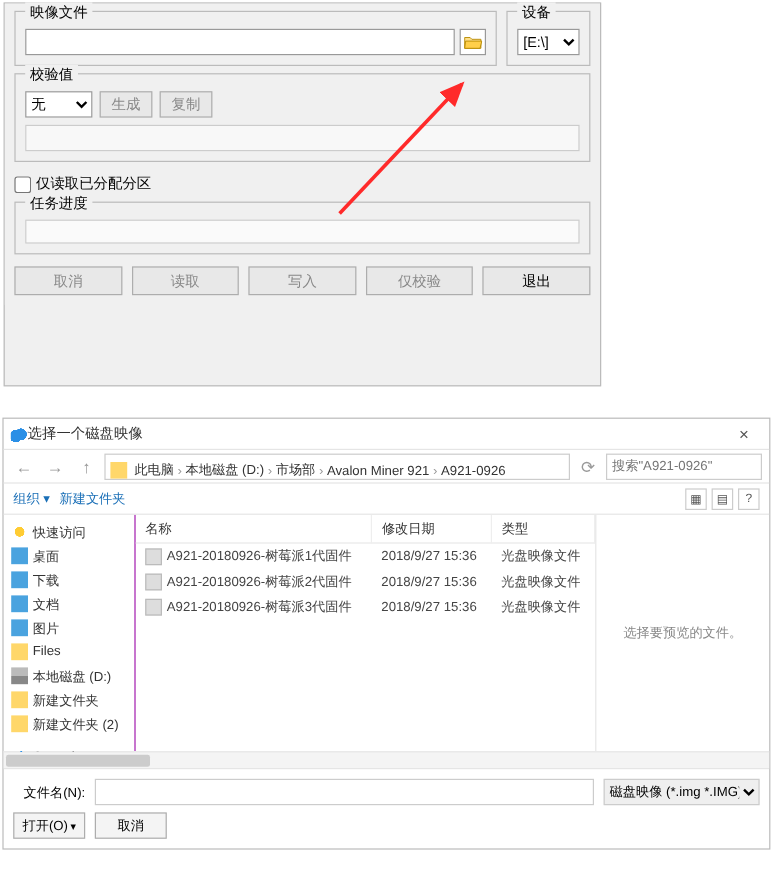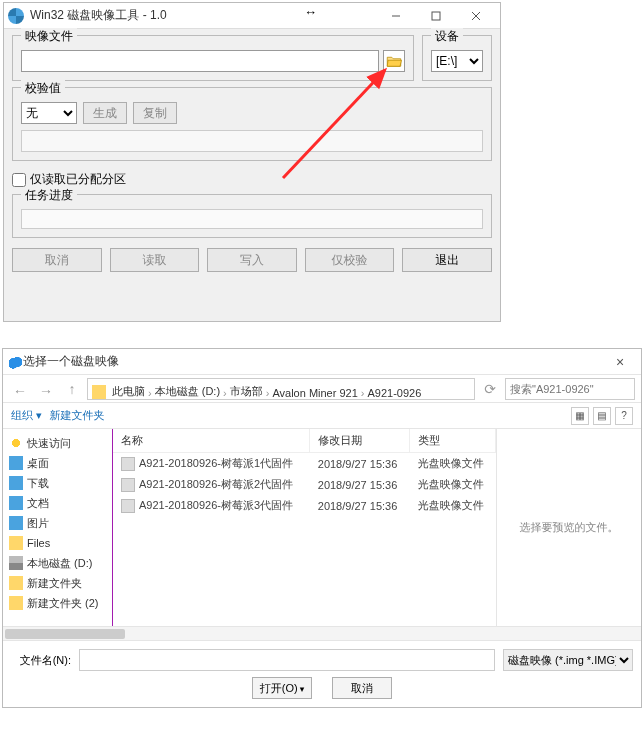--- a/index.html
+++ b/index.html
@@ -89,50 +89,29 @@
 .preview2 { width: 145px; border-left: 1px solid #e5e5e5; display:flex; align-items:center; justify-content:center; color:#888; font-size:11px; }
 
 .scroll2 { height: 14px; background:#f4f4f4; border-top:1px solid #e5e5e5; position:relative;}
 .scroll2::before { content:''; position:absolute; left:2px; top:2px; width:120px; height:10px; background:#ccc; border-radius:2px;}
 
 .bottom2 { border-top: 1px solid #e5e5e5; padding: 8px; display:flex; flex-direction: column; gap: 6px; }
 .bottom2 .r { display:flex; align-items:center; gap: 8px; }
 .bottom2 label { font-size:11px; width:60px; text-align:right;}
 .bottom2 .fn { flex:1; height:22px; border:1px solid #ccc; font-size:11px; padding:0 4px;}
 .bottom2 .ft { width:130px; height:22px; border:1px solid #ccc; font-size:11px;}
-.bottom2 .ab { display:flex; gap:20px; justify-content:center; }
+.bottom2 .ab { display:flex; gap:8px; justify-content:flex-start; }
 .bottom2 .ab button { width:60px; height:22px; font-size:11px; background:#f4f4f4; border:1px solid #adadad;}
 .bottom2 .ab button .dd { font-size:9px; margin-left:2px;}
 
 </style>
 </head>
 <body>
 
 <div class="win1">
-  <div class="titlebar">
-    <span class="logo"></span>
-    <span class="title">Win32 磁盘映像工具 - 1.0</span>
-    <span class="spacer"></span>
-    <span class="winctl">
-        <svg viewBox="0 0 10 10">
-          <line x1="1" y1="5" x2="9" y2="5"></line>
-        </svg>
-      </span>
-    <span class="winctl">
-        <svg viewBox="0 0 10 10">
-          <rect x="1" y="1" width="8" height="8"></rect>
-        </svg>
-      </span>
-    <span class="winctl">
-        <svg viewBox="0 0 10 10">
-          <line x1="1" y1="1" x2="9" y2="9"></line>
-          <line x1="9" y1="1" x2="1" y2="9"></line>
-        </svg>
-      </span>
-  </div>
   <span class="resize-icon">↔</span>
 
   <div class="body1">
     <div class="row">
       <div class="group grp-img">
         <span class="legend">映像文件</span>
         <input class="fileinput" style="width: calc(100% - 26px);">
         <span class="browse">
           <svg viewBox="0 0 20 16">
               <path d="M1 3 L7 3 L9 5 L19 5 L19 15 L1 15 Z" fill="#ffe08a" stroke="#b58900"></path>

